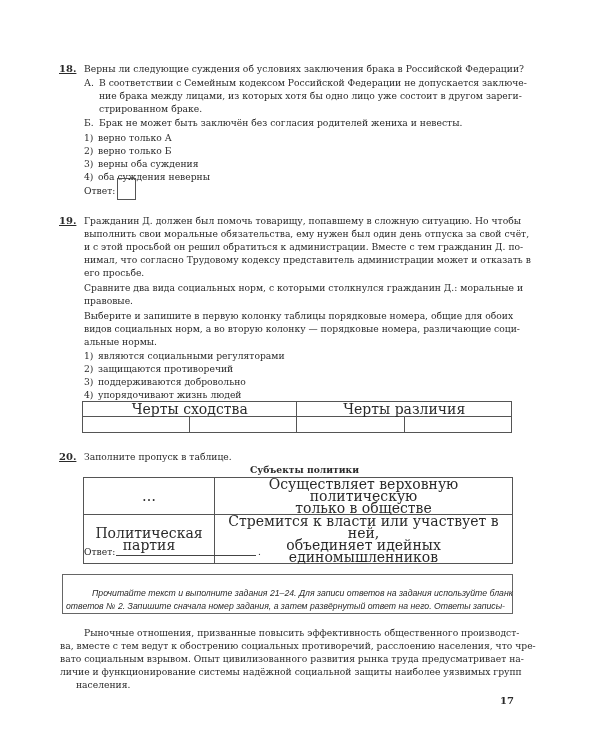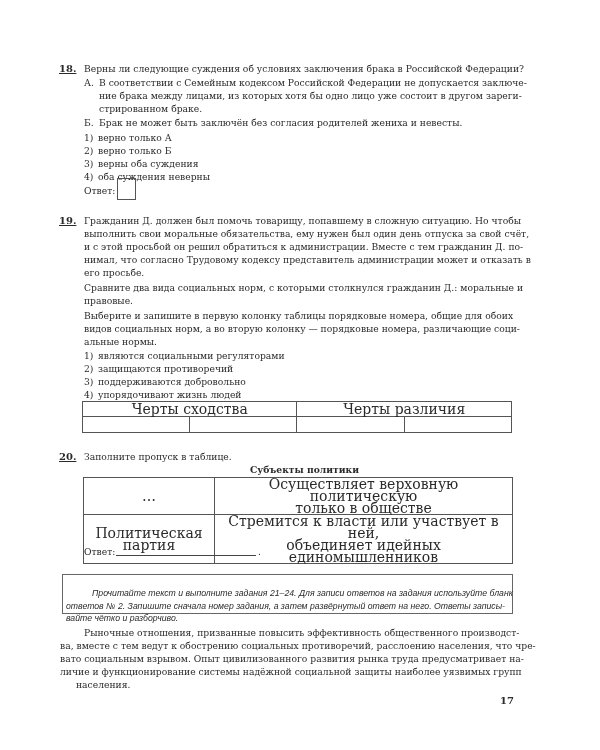--- a/index.html
+++ b/index.html
@@ -125,21 +125,20 @@
     </table>
 
   <span class="line" style="left:84px; top:545px;">Ответ:</span>
   <div class="underline" style="left:116px; top:544px; width:140px; height:11px;"></div>
   <span class="line" style="left:258px; top:545px;">.</span>
 </div>
 
 <div class="instr" style="left:62px; top:574px; width:451px; height:40px;">
   <span class="l" style="text-indent:26px;">Прочитайте текст и выполните задания 21–24. Для записи ответов на задания используйте бланк</span>
   <span class="l">ответов № 2. Запишите сначала номер задания, а затем развёрнутый ответ на него. Ответы записы-</span>
-  <span class="l">вайте чётко и разборчиво.</span>
 </div>
 
 <div>
   <span class="just" style="left:84px; top:626px; width:427px;">Рыночные отношения, призванные повысить эффективность общественного производст-</span>
   <span class="just" style="left:60px; top:639px; width:451px;">ва, вместе с тем ведут к обострению социальных противоречий, расслоению населения, что чре-</span>
   <span class="just" style="left:60px; top:652px; width:451px;">вато социальным взрывом. Опыт цивилизованного развития рынка труда предусматривает на-</span>
   <span class="just" style="left:60px; top:665px; width:451px;">личие и функционирование системы надёжной социальной защиты наиболее уязвимых групп</span>
   <span class="line" style="left:44px; top:678px;margin-left:32px;">населения.</span>
 </div>
 

